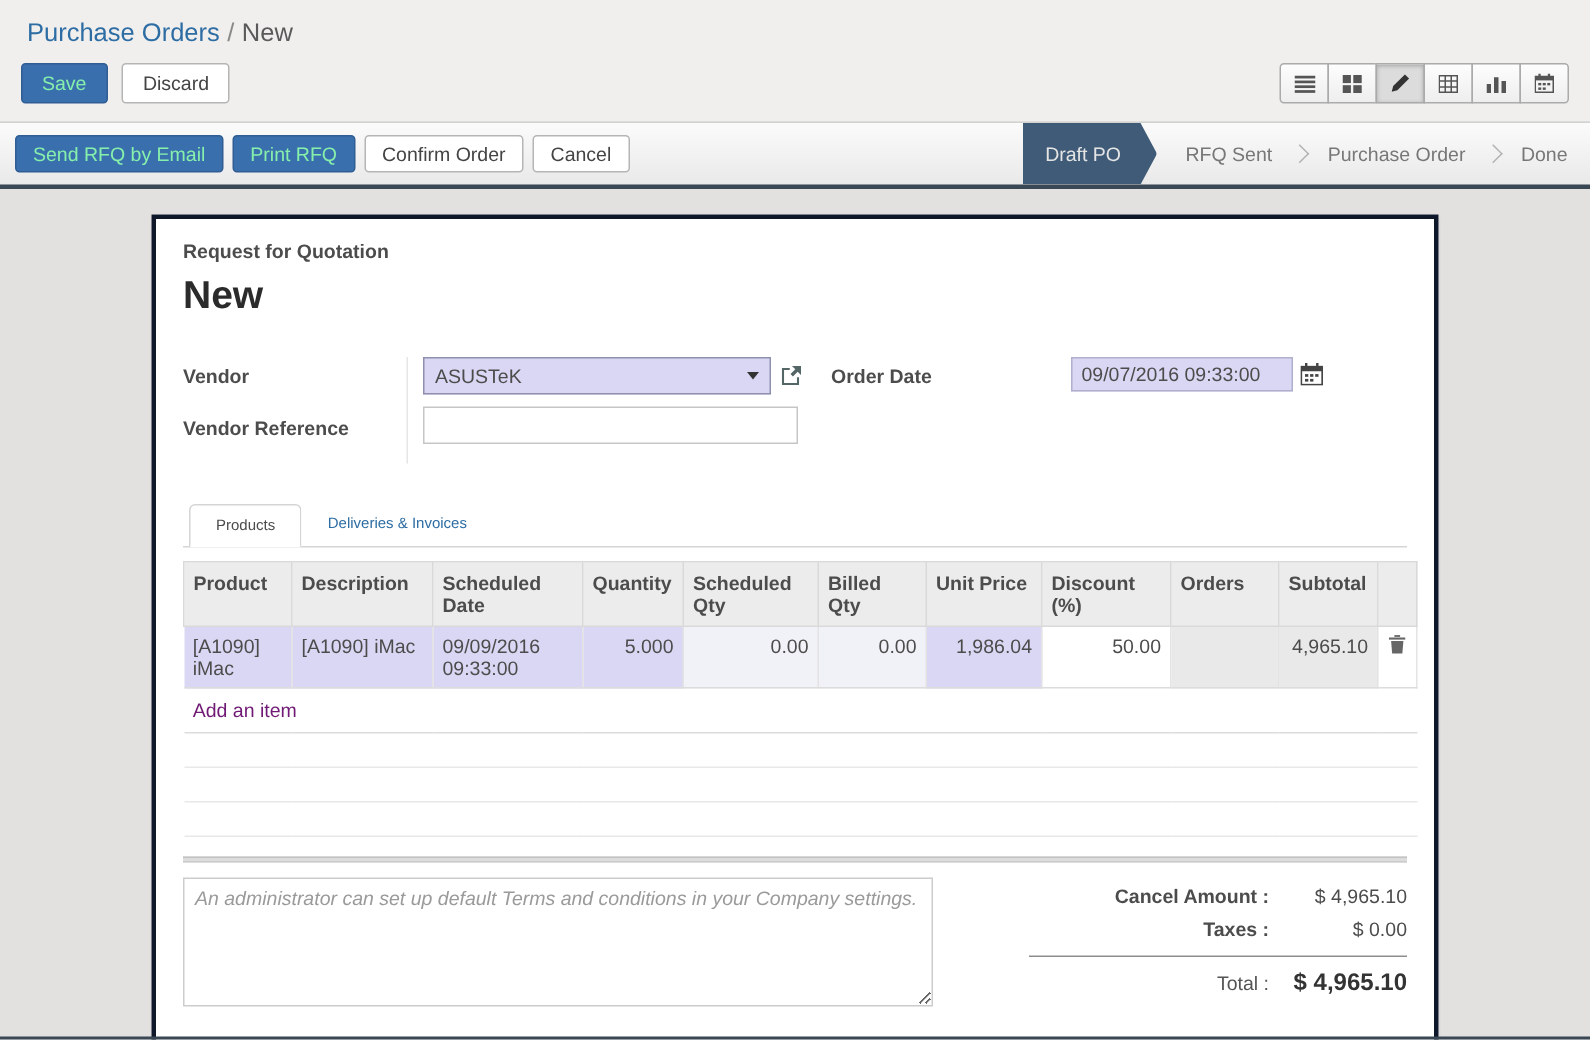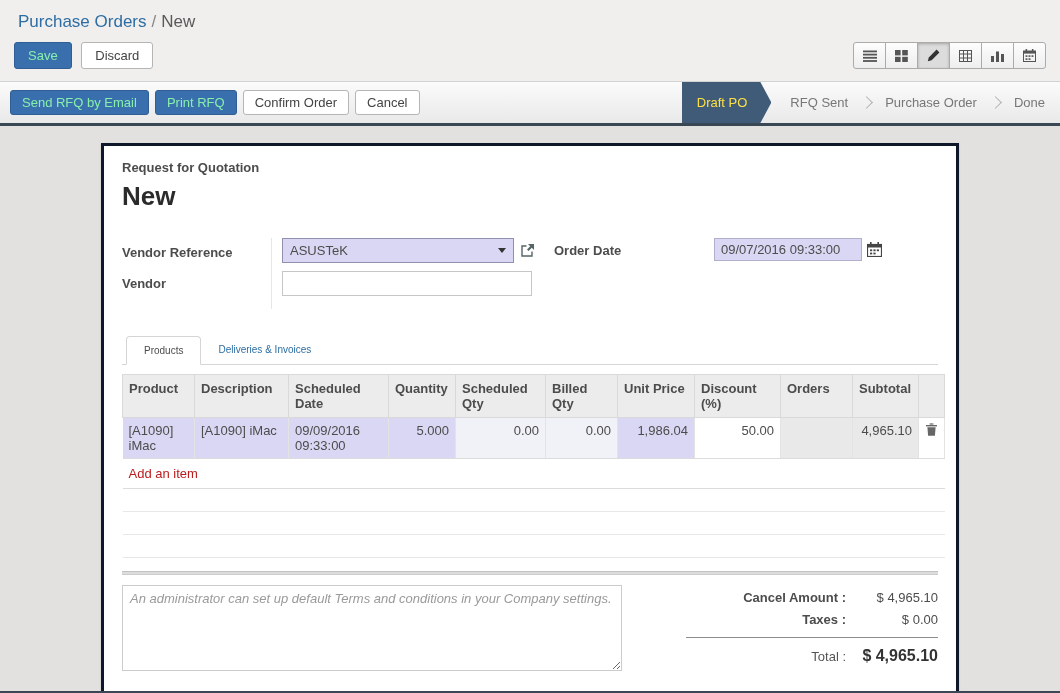--- a/index.html
+++ b/index.html
@@ -46,21 +46,21 @@
     border-top: 1px solid #d2d2d2;
     border-bottom: 3px solid #3a4754;
     display: flex; justify-content: space-between; align-items: stretch;
     padding-left: 10px;
   }
   .sb-buttons { display: flex; align-items: center; }
   .sb-buttons .btn { margin-right: 6px; padding: 4px 11px; }
   .sb-states { display: flex; align-items: stretch; }
   .state { display: flex; align-items: center; padding: 0 15px; color: #777; font-size: 13px; cursor: pointer; }
   .state.active {
-    background: #3f5b77; color: #fde047; padding: 0 24px 0 15px; cursor: default;
+    background: #3f5b77; color: #e5e5e5; padding: 0 24px 0 15px; cursor: default;
     clip-path: polygon(0 0, calc(100% - 11px) 0, 100% 50%, calc(100% - 11px) 100%, 0 100%);
     margin-right: 4px;
   }
   .chev {
     align-self: center; width: 9px; height: 9px; flex: none;
     border-top: 1px solid #b2b2b2; border-right: 1px solid #b2b2b2;
     transform: rotate(45deg); margin: 0 -1px;
   }
 
   
@@ -124,21 +124,21 @@
     padding: 5px 6px; vertical-align: top; border-right: 1px solid #e3e3e3;
     border-bottom: 1px solid #dcdcdc; color: #4c4c4c;
   }
   .num { text-align: right; }
   .c-req { background: #d9d7f3; }
   .c-pale { background: #f1f1f8; }
   .c-white { background: #fff; }
   .c-ro { background: #e9e9e9; }
   .c-trash { background: #fff; text-align: center; cursor: pointer; border-right: none; }
   .add-row td { padding: 7px 6px; border-right: none; }
-  .add-link { color: #b91c1c; cursor: pointer; text-decoration: none; }
+  .add-link { color: #701a75; cursor: pointer; text-decoration: none; }
   .empty-row td { height: 23px; border-right: none; border-bottom: 1px solid #e8e8e8; }
 
   
   .thick-sep { margin-top: 13px; height: 4px; background: #dcdcdc; border-top: 1px solid #c2c2c2; border-bottom: 1px solid #cccccc; }
   .bottom { display: flex; justify-content: space-between; align-items: flex-start; margin-top: 10px; }
   .notes {
     width: 500px; height: 86px; border: 1px solid #cccccc; resize: both;
     font-family: inherit; font-size: 13px; padding: 5px 7px; color: #4c4c4c;
   }
   .notes::placeholder { color: #9a9a9a; font-style: italic; }
@@ -269,22 +269,22 @@
 </div>
 
 <div class="content">
   <div class="sheet">
     <div class="sheet-subtitle">Request for Quotation</div>
     <div class="sheet-title">New</div>
 
     <div class="form-grid">
       <div class="form-col-left">
         <div class="label-col">
+          <span class="flabel">Vendor</span>
           <span class="flabel second">Vendor Reference</span>
-          <span class="flabel">Vendor</span>
         </div>
         <div class="field-col">
           <div class="frow">
             <div class="select-box">
               <span>ASUSTeK</span>
               <span class="caret"></span>
             </div>
             <span class="ext-link">
                 <svg width="15" height="15" viewBox="0 0 15 15">
                   <path fill="none" stroke="#566" stroke-width="1.4" d="M6.5 3 H2 V13 H12 V8.5"></path>

